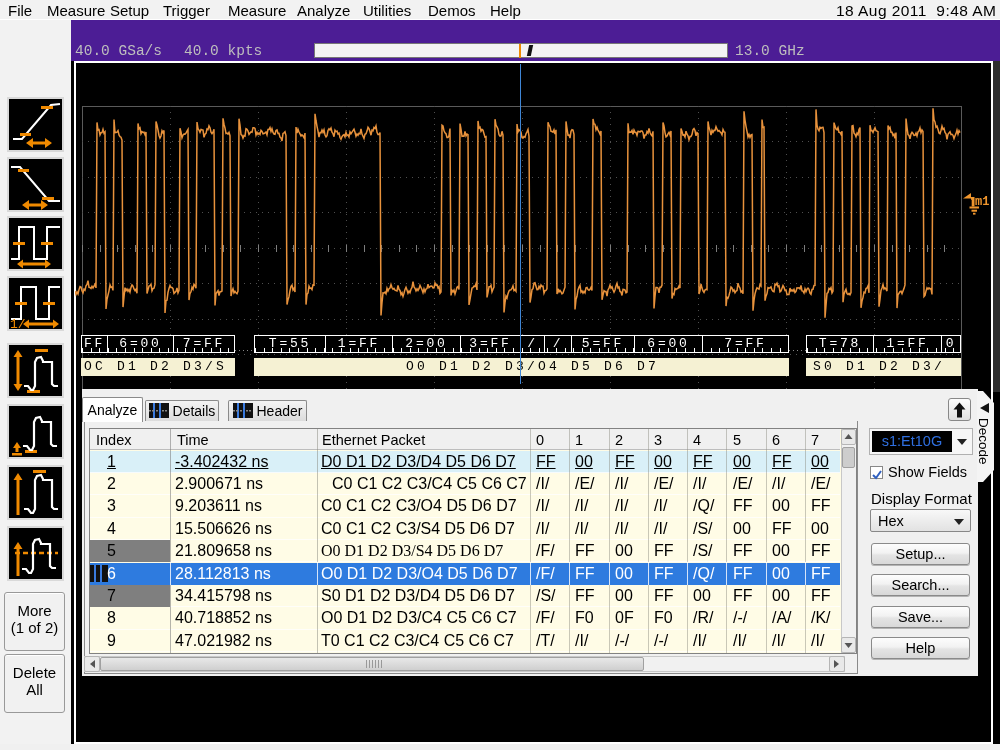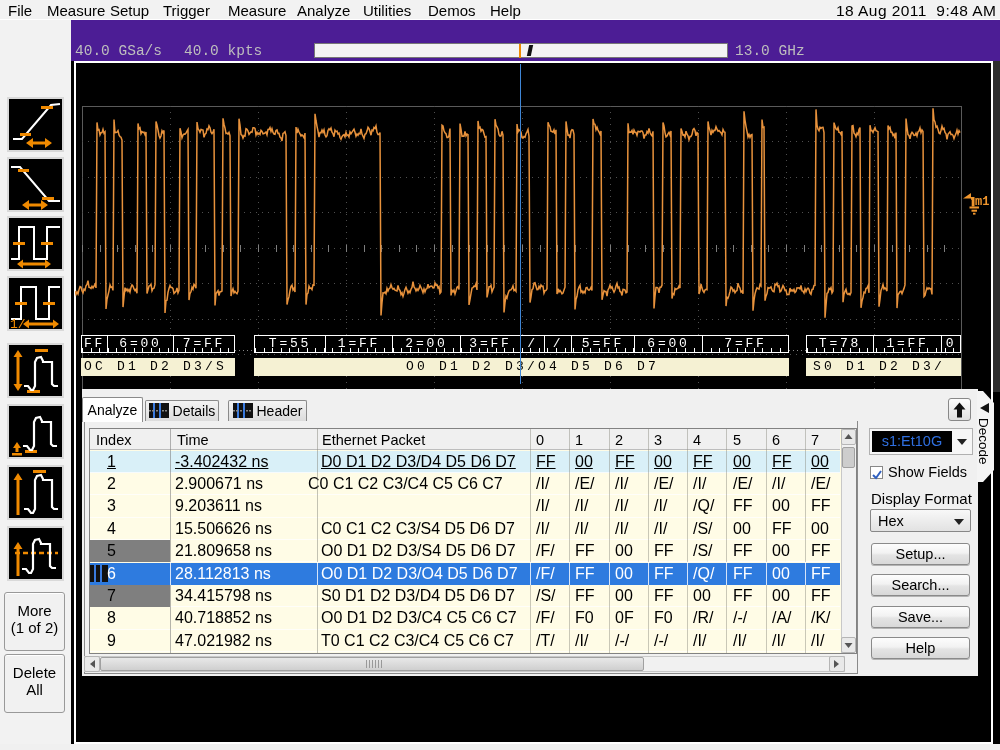--- a/index.html
+++ b/index.html
@@ -239,33 +239,34 @@
 <span style="text-decoration:underline;position:absolute;left:525px;top:0;line-height:22.4px;">FF</span>
 <span style="text-decoration:underline;position:absolute;left:564px;top:0;line-height:22.4px;">00</span>
 <span style="text-decoration:underline;position:absolute;left:603px;top:0;line-height:22.4px;">FF</span>
 <span style="text-decoration:underline;position:absolute;left:643px;top:0;line-height:22.4px;">00</span>
 <span style="text-decoration:underline;position:absolute;left:682px;top:0;line-height:22.4px;">FF</span>
 <span style="text-decoration:underline;position:absolute;left:721px;top:0;line-height:22.4px;">00</span>
 </div>
 <div style="position:absolute;left:90px;top:472.9px;width:750px;height:22.4px;box-shadow:inset 0 -1px 0 rgba(255,255,255,0.75);background:#fffce6;color:#000;font-size:16px;">
 <span style="position:absolute;left:17px;top:0;line-height:22.4px;">2</span>
 <span style="position:absolute;left:85px;top:0;line-height:22.4px;">2.900671 ns</span>
-<span style="position:absolute;left:218px;top:0;line-height:22.4px;text-align:center;">C0 C1 C2 C3/C4 C5 C6 C7</span>
+<span style="position:absolute;left:242px;top:0;line-height:22.4px;text-align:center;">C0 C1 C2 C3/C4 C5 C6 C7</span>
 <span style="position:absolute;left:446px;top:0;line-height:22.4px;">/I/</span>
 <span style="position:absolute;left:485px;top:0;line-height:22.4px;">/E/</span>
 <span style="position:absolute;left:525px;top:0;line-height:22.4px;">/I/</span>
 <span style="position:absolute;left:564px;top:0;line-height:22.4px;">/E/</span>
 <span style="position:absolute;left:603px;top:0;line-height:22.4px;">/I/</span>
 <span style="position:absolute;left:643px;top:0;line-height:22.4px;">/E/</span>
 <span style="position:absolute;left:682px;top:0;line-height:22.4px;">/I/</span>
 <span style="position:absolute;left:721px;top:0;line-height:22.4px;">/E/</span>
 </div>
 <div style="position:absolute;left:90px;top:495.29999999999995px;width:750px;height:22.4px;box-shadow:inset 0 -1px 0 rgba(255,255,255,0.75);background:#fffce6;color:#000;font-size:16px;">
 <span style="position:absolute;left:17px;top:0;line-height:22.4px;">3</span>
 <span style="position:absolute;left:85px;top:0;line-height:22.4px;">9.203611 ns</span>
+<span style="position:absolute;left:231px;top:0;line-height:22.4px;">C0 C1 C2 C3/O4 D5 D6 D7</span>
 <span style="position:absolute;left:446px;top:0;line-height:22.4px;">/I/</span>
 <span style="position:absolute;left:485px;top:0;line-height:22.4px;">/I/</span>
 <span style="position:absolute;left:525px;top:0;line-height:22.4px;">/I/</span>
 <span style="position:absolute;left:564px;top:0;line-height:22.4px;">/I/</span>
 <span style="position:absolute;left:603px;top:0;line-height:22.4px;">/Q/</span>
 <span style="position:absolute;left:643px;top:0;line-height:22.4px;">FF</span>
 <span style="position:absolute;left:682px;top:0;line-height:22.4px;">00</span>
 <span style="position:absolute;left:721px;top:0;line-height:22.4px;">FF</span>
 </div>
 <div style="position:absolute;left:90px;top:517.6999999999999px;width:750px;height:22.4px;box-shadow:inset 0 -1px 0 rgba(255,255,255,0.75);background:#fffce6;color:#000;font-size:16px;">
@@ -278,21 +279,21 @@
 <span style="position:absolute;left:564px;top:0;line-height:22.4px;">/I/</span>
 <span style="position:absolute;left:603px;top:0;line-height:22.4px;">/S/</span>
 <span style="position:absolute;left:643px;top:0;line-height:22.4px;">00</span>
 <span style="position:absolute;left:682px;top:0;line-height:22.4px;">FF</span>
 <span style="position:absolute;left:721px;top:0;line-height:22.4px;">00</span>
 </div>
 <div style="position:absolute;left:90px;top:540.0999999999999px;width:750px;height:22.4px;box-shadow:inset 0 -1px 0 rgba(255,255,255,0.75);background:#fffce6;color:#000;font-size:16px;">
 <div style="position:absolute;left:-1px;top:0;width:81px;height:100%;background:#7f7f7f;"></div>
 <span style="position:absolute;left:17px;top:0;line-height:22.4px;">5</span>
 <span style="position:absolute;left:85px;top:0;line-height:22.4px;">21.809658 ns</span>
-<span style="position:absolute;left:231px;top:0;line-height:22.4px;">O0 D1 D2 D3/S4 D5 D6 D7</span>
+<span style="position:absolute;left:231px;top:0;line-height:22.4px;font-family:Liberation Serif, serif;">O0 D1 D2 D3/S4 D5 D6 D7</span>
 <span style="position:absolute;left:446px;top:0;line-height:22.4px;">/F/</span>
 <span style="position:absolute;left:485px;top:0;line-height:22.4px;">FF</span>
 <span style="position:absolute;left:525px;top:0;line-height:22.4px;">00</span>
 <span style="position:absolute;left:564px;top:0;line-height:22.4px;">FF</span>
 <span style="position:absolute;left:603px;top:0;line-height:22.4px;">/S/</span>
 <span style="position:absolute;left:643px;top:0;line-height:22.4px;">FF</span>
 <span style="position:absolute;left:682px;top:0;line-height:22.4px;">00</span>
 <span style="position:absolute;left:721px;top:0;line-height:22.4px;">FF</span>
 </div>
 <div style="position:absolute;left:90px;top:562.4999999999999px;width:750px;height:22.4px;background:#2e7bdf;color:#fff;font-size:16px;">

